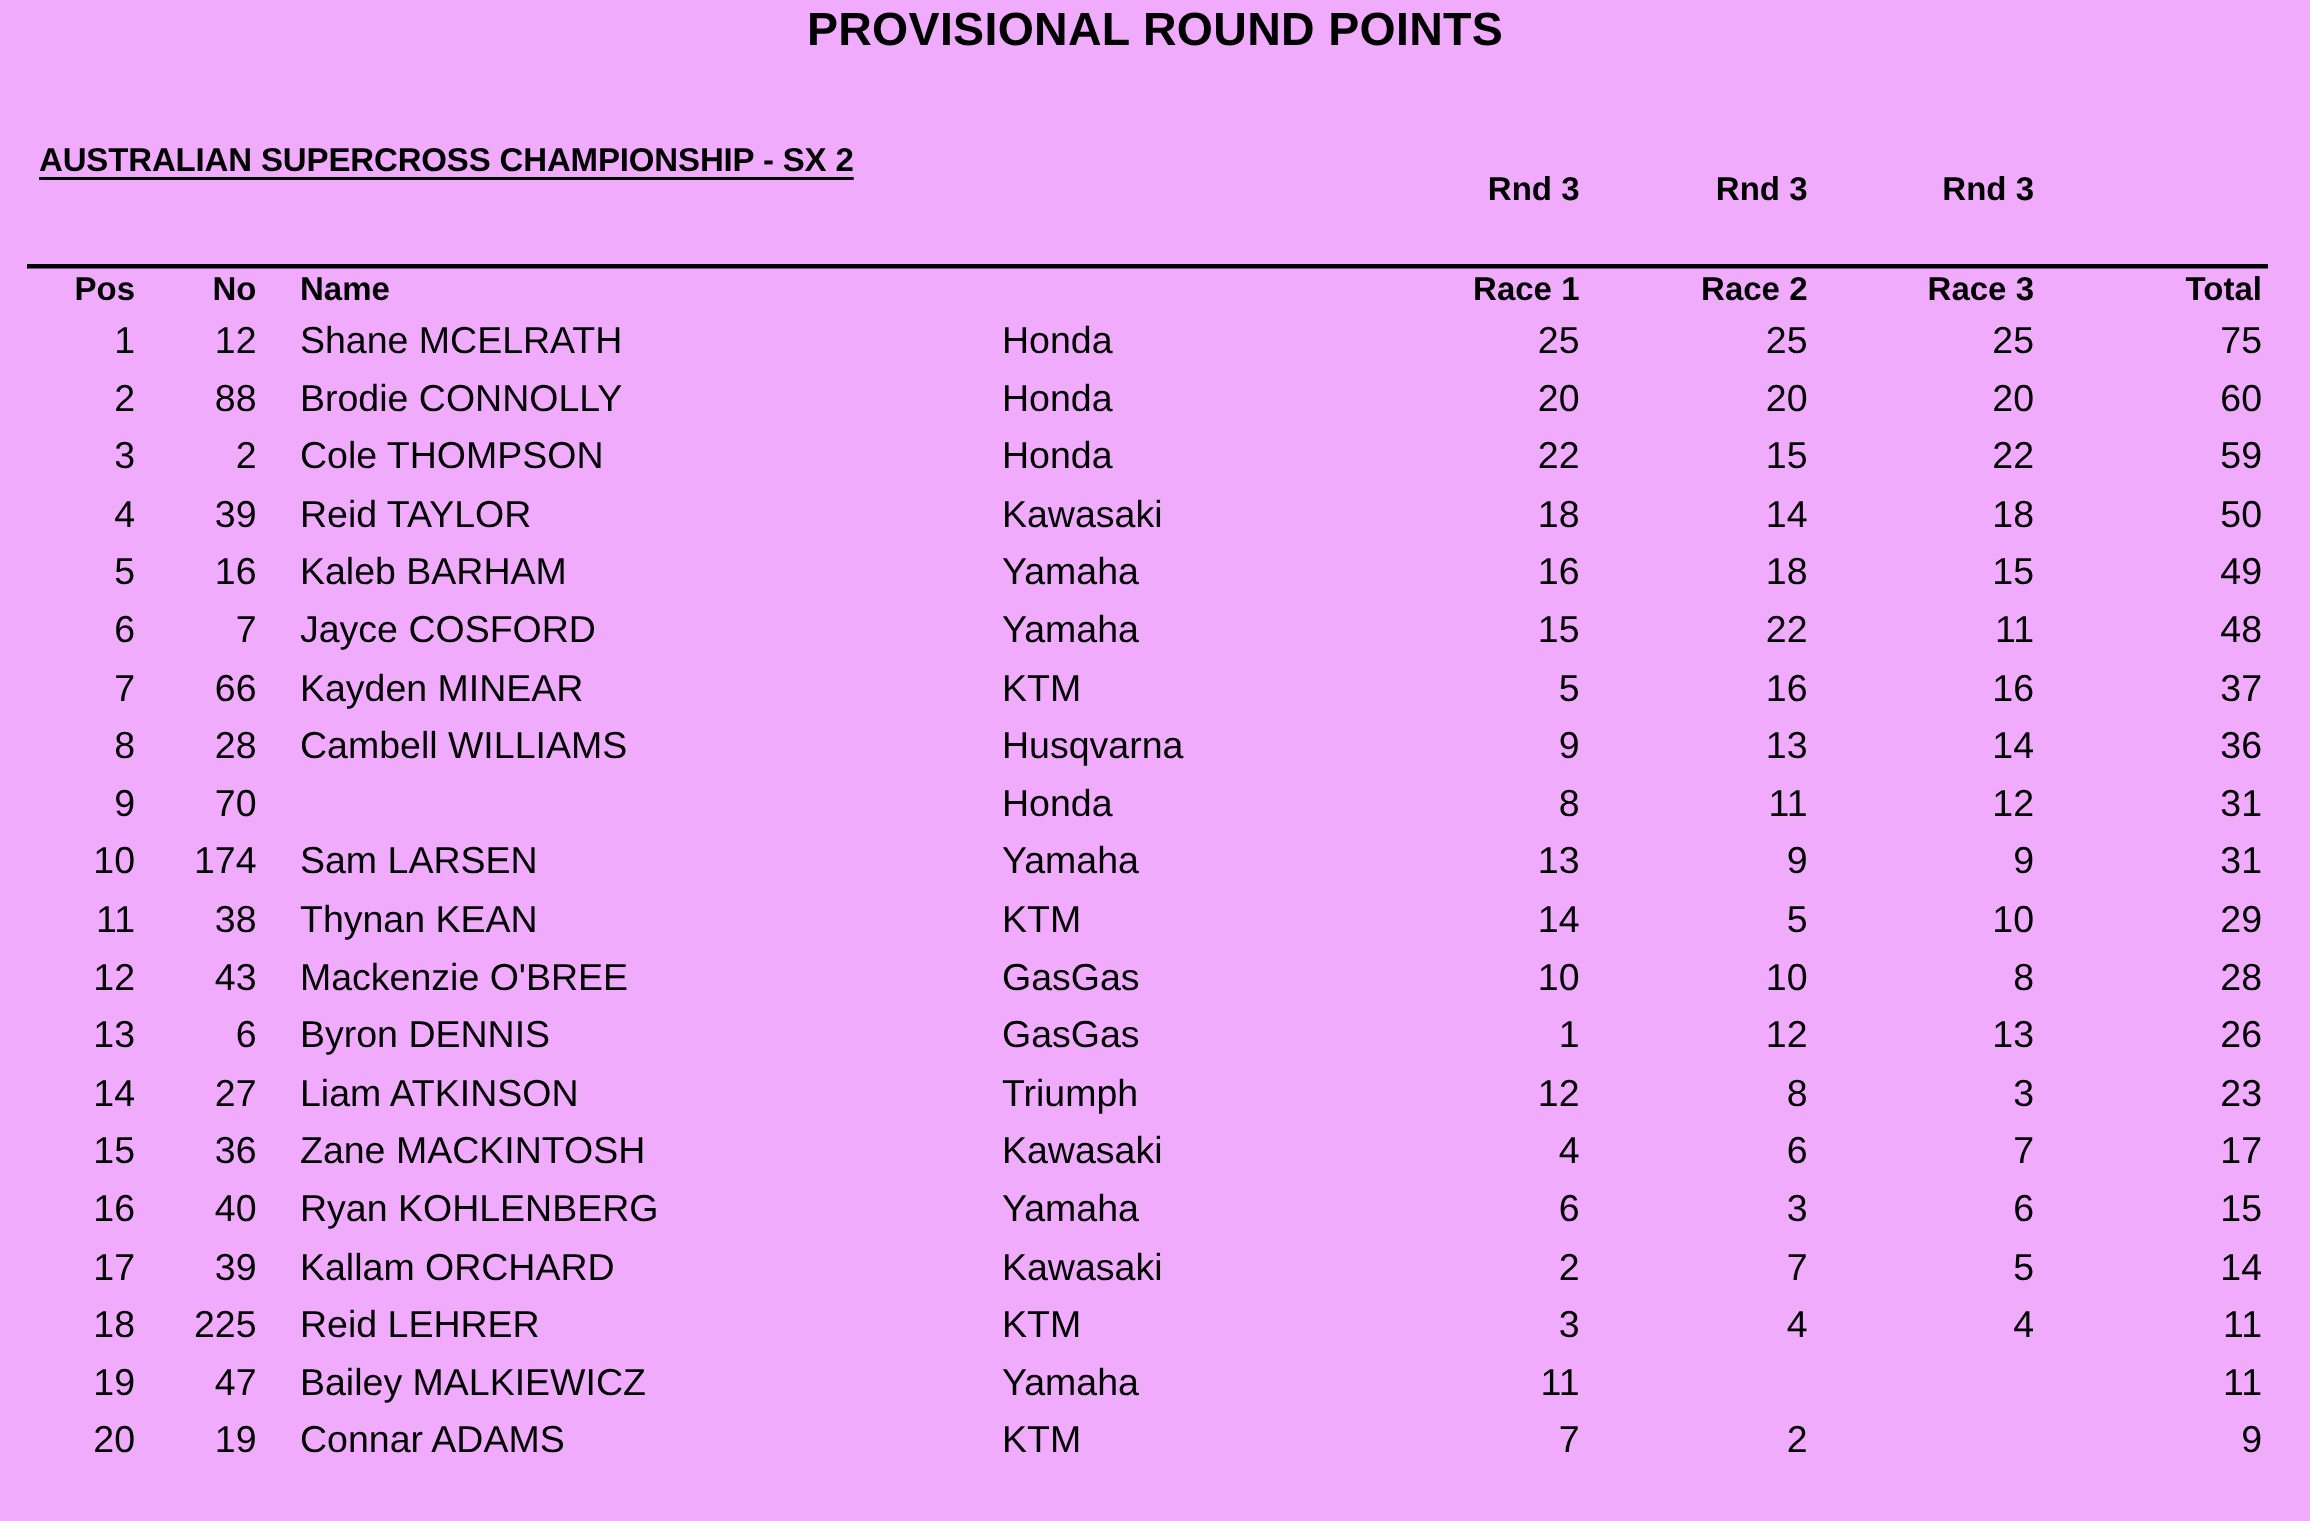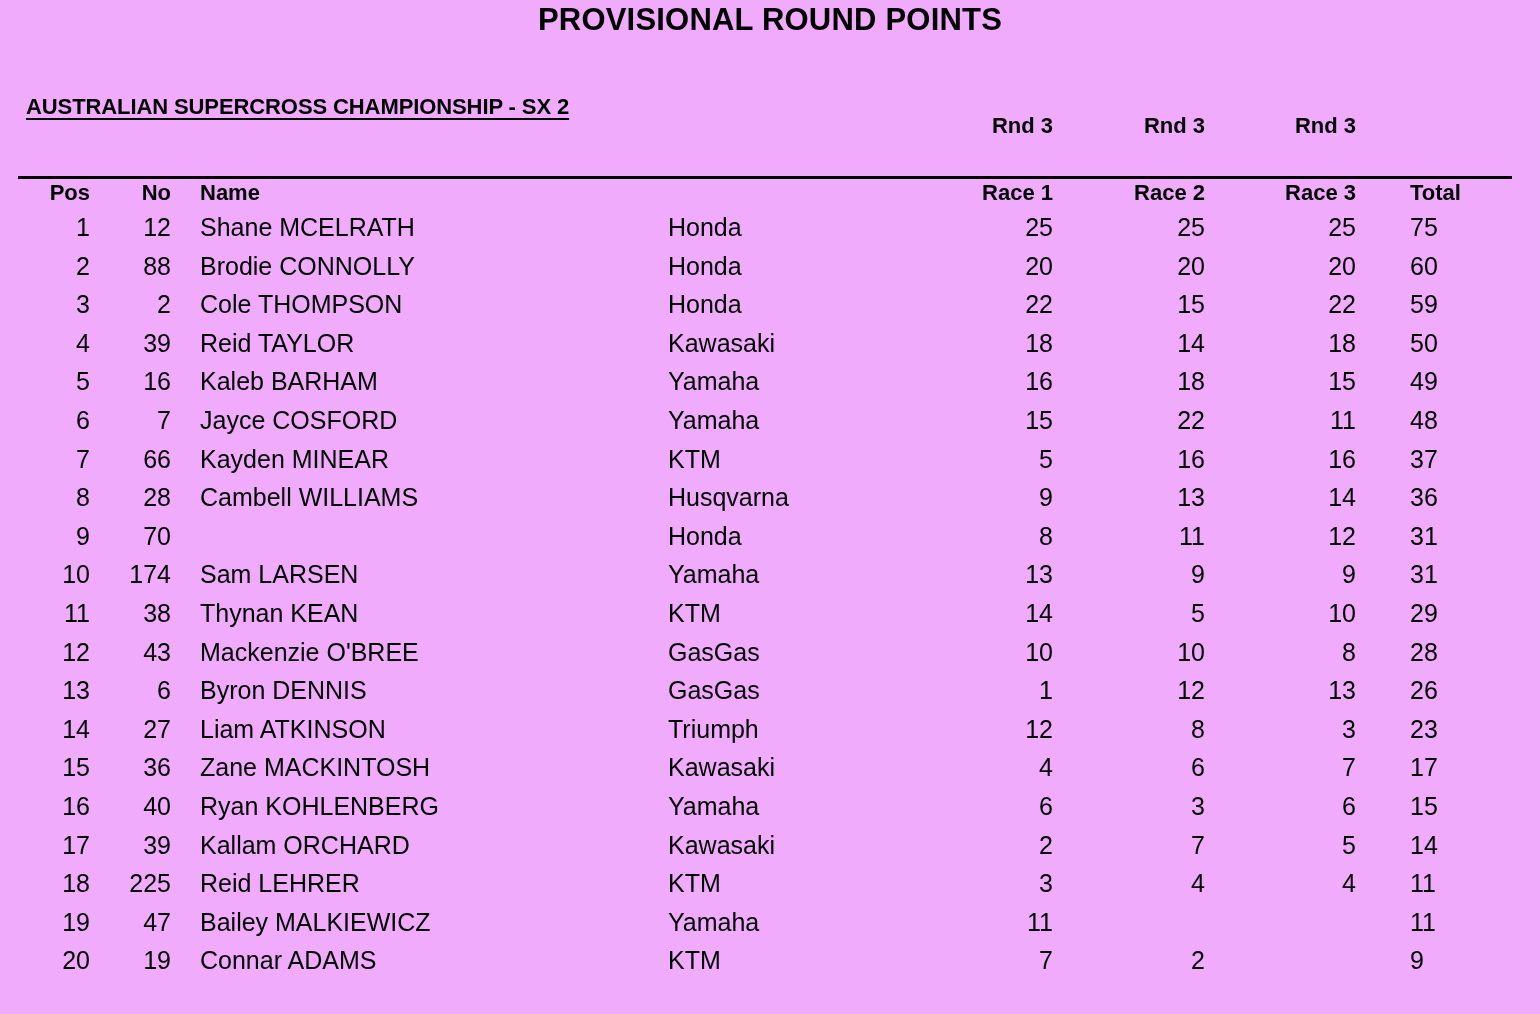--- a/index.html
+++ b/index.html
@@ -75,21 +75,21 @@
     white-space: nowrap;
   }
 
   .c-pos   { left: 0px;   width: 90px;  text-align: right; }
   .c-no    { left: 96px;  width: 75px;  text-align: right; }
   .c-name  { left: 200px; width: 460px; text-align: left;  }
   .c-mach  { left: 668px; width: 300px; text-align: left;  }
   .c-r1    { left: 955px; width: 98px;  text-align: right; }
   .c-r2    { left: 1107px;width: 98px;  text-align: right; }
   .c-r3    { left: 1258px;width: 98px;  text-align: right; }
-  .c-tot   { left: 1410px;width: 98px;  }
+  .c-tot   { left: 1410px;width: 98px;  text-align: right; }
 
   
   .hdr-rnd {
     position: absolute;
     top: 110px;
     left: 0;
     width: 1540px;
     height: 32px;
   }
   .hdr-main {

